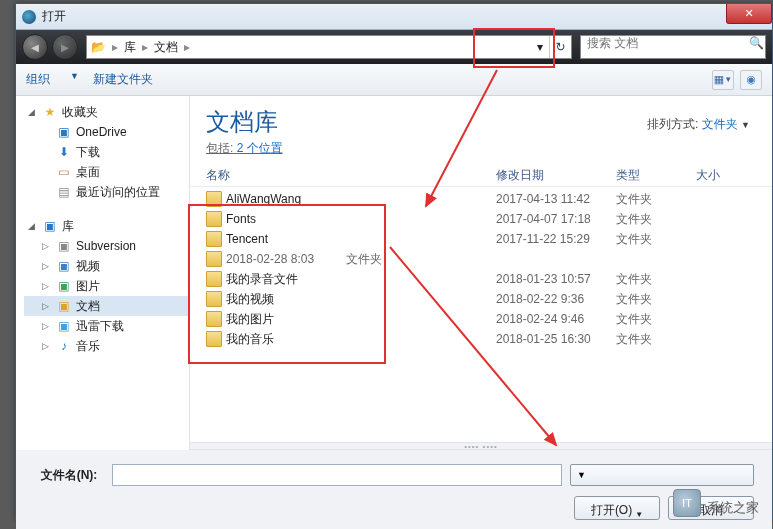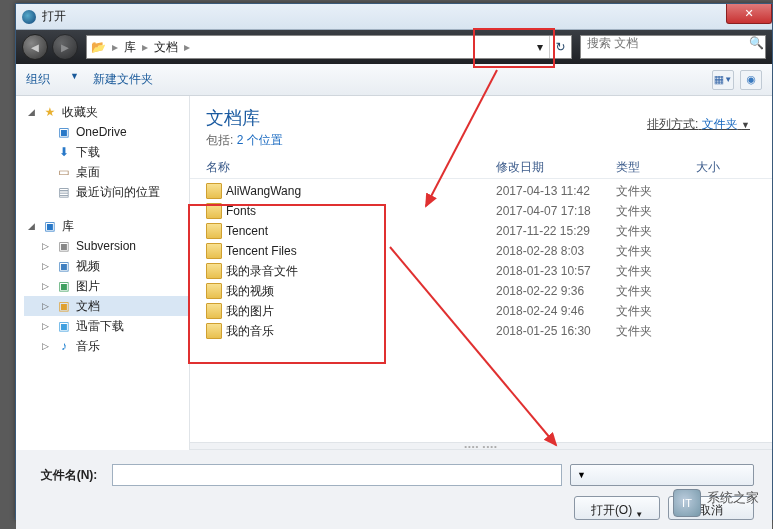--- a/index.html
+++ b/index.html
@@ -46,24 +46,24 @@
 .i-lib { color: #2878c8; }
 .i-svn { color: #888; }
 .i-video { color: #4080c0; }
 .i-pic { color: #40a060; }
 .i-doc { color: #e0a030; }
 .i-xunlei { color: #40a0e0; }
 .i-music { color: #2080d0; }
 
 .main { flex: 1; display: flex; flex-direction: column; background: #fff; position: relative; }
 .libheader { padding: 10px 16px 6px; }
-.libheader .libtitle { color: #1a5aa0; font-size: 18px; }
-.libheader .sub { color: #666; margin-top: 2px; }
+.libheader .libtitle { color: #1a5aa0; font-size: 24px; }
+.libheader .sub { color: #666; margin-top: 2px; text-decoration: underline; }
 .libheader .sub a { color: #1a6ac0; text-decoration: none; }
-.arrange { position: absolute; right: 22px; top: 20px; color: #444; text-decoration: underline; }
+.arrange { position: absolute; right: 22px; top: 20px; color: #444; }
 .arrange a { color: #1a6ac0; text-decoration: none; }
 
 .cols { display: flex; padding: 4px 16px 2px; color: #3a5a8a; border-bottom: 1px solid #e8ecf0; }
 .cols .c1 { flex: 1; }
 .cols .c2 { width: 120px; }
 .cols .c3 { width: 80px; }
 .cols .c4 { width: 60px; }
 
 .filelist { padding: 2px 16px; }
 .row { display: flex; align-items: center; height: 20px; }
@@ -80,21 +80,21 @@
 .frow .flabel { width: 70px; text-align: center; color: #222; font-weight: bold; }
 .frow .finput { flex: 1; height: 22px; border: 1px solid #a0b0c0; background: #fff; padding: 0 4px; }
 .frow .ftype { width: 184px; height: 22px; border: 1px solid #8a96a4; background: linear-gradient(#fafcfe,#e8eef4); padding: 0 6px; display: flex; align-items: center; justify-content: space-between; border-radius: 2px; }
 .btns { display: flex; justify-content: flex-end; gap: 8px; }
 .btn { width: 86px; height: 24px; background: linear-gradient(#fafcfe,#e6ecf2); border: 1px solid #8a96a4; border-radius: 3px; display: flex; align-items: flex-end; justify-content: center; color: #222; }
 
 
 .anno { position: absolute; border: 2px solid #e03030; pointer-events: none; }
 .arrow { position: absolute; pointer-events: none; }
 
-.watermark { position: absolute; right: 14px; bottom: 12px; display: flex; align-items: flex-start; gap: 6px; color: #555; font-size: 13px; }
+.watermark { position: absolute; right: 14px; bottom: 12px; display: flex; align-items: flex-end; gap: 6px; color: #555; font-size: 13px; }
 .watermark .wm-ico { width: 28px; height: 28px; background: radial-gradient(circle at 40% 40%, #bcd, #79a); border-radius: 4px; border: 1px solid #7a8a9a; display:flex; align-items:center; justify-content:center; color:#fff; font-size:11px; }
 </style>
 </head>
 <body>
 
 <div class="window">
 
   <div class="titlebar">
     <div class="icon"></div>
     <div class="title">打开</div>
@@ -234,21 +234,20 @@
           </div>
           <div class="row">
             <div class="fic"></div>
             <div class="n">Tencent</div>
             <div class="d">2017-11-22 15:29</div>
             <div class="t">文件夹</div>
             <div class="s"></div>
           </div>
           <div class="row">
             <div class="fic"></div>
-            <div class="n">Tencent Files</div>
             <div class="d">2018-02-28 8:03</div>
             <div class="t">文件夹</div>
             <div class="s"></div>
           </div>
           <div class="row">
             <div class="fic"></div>
             <div class="n">我的录音文件</div>
             <div class="d">2018-01-23 10:57</div>
             <div class="t">文件夹</div>
             <div class="s"></div>

